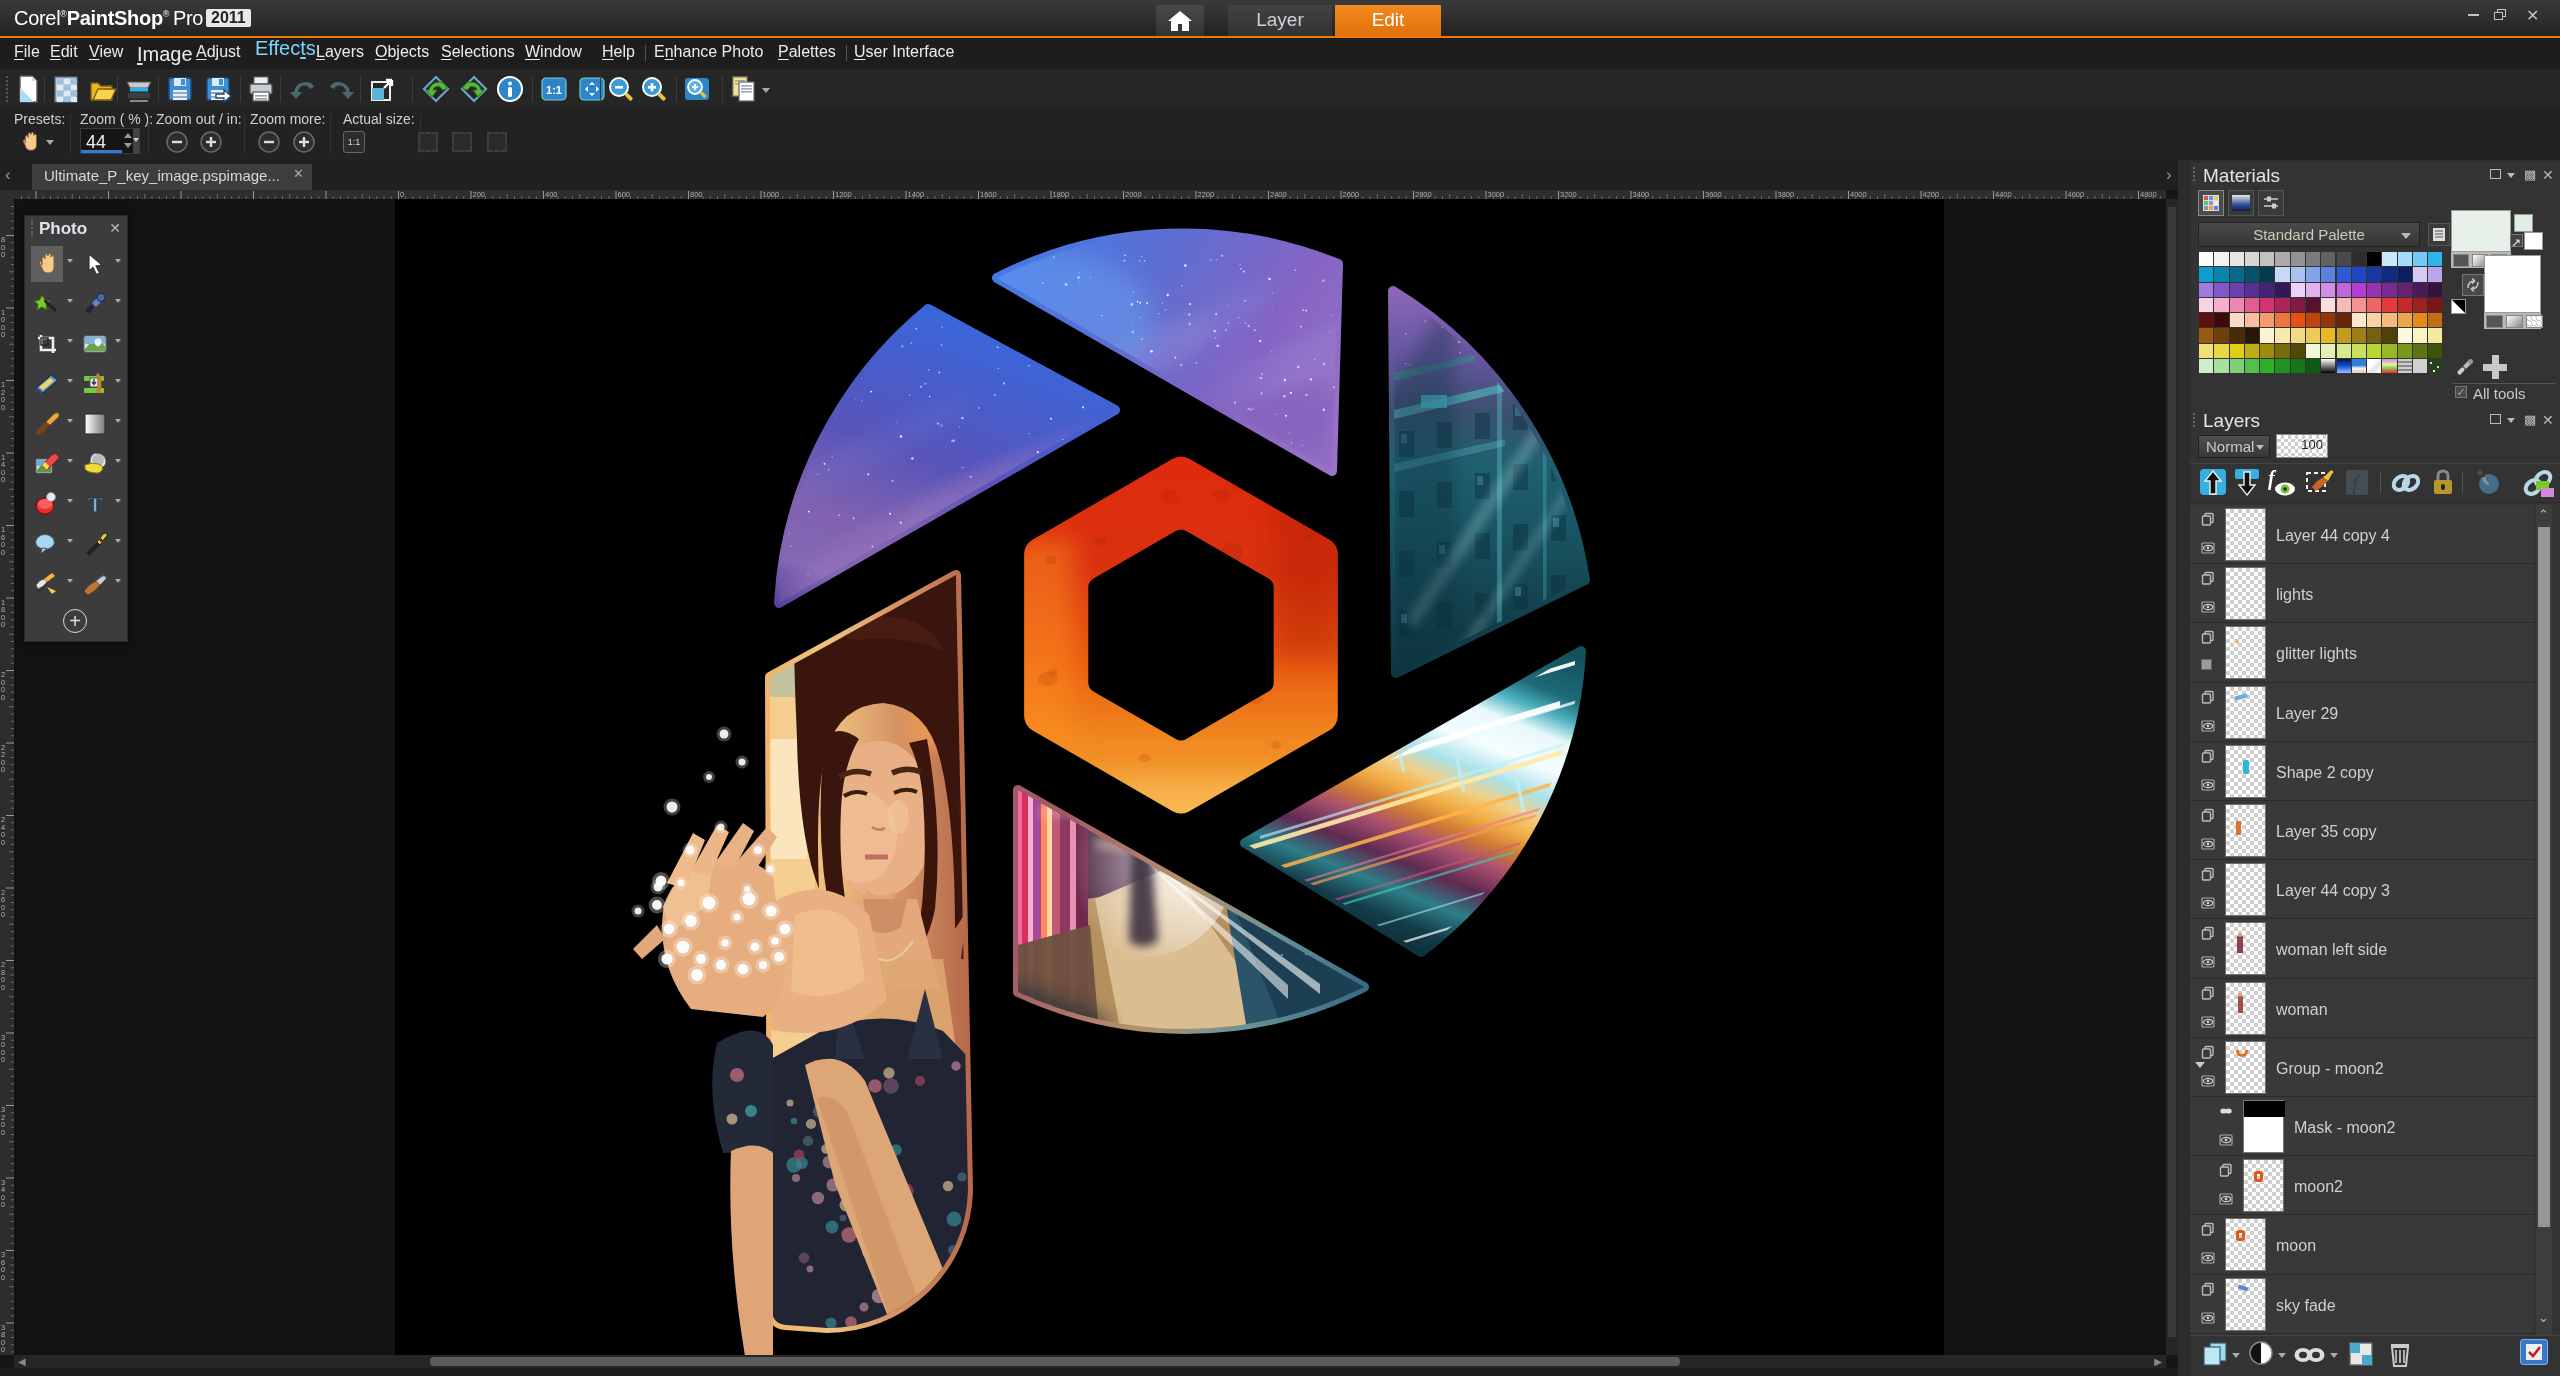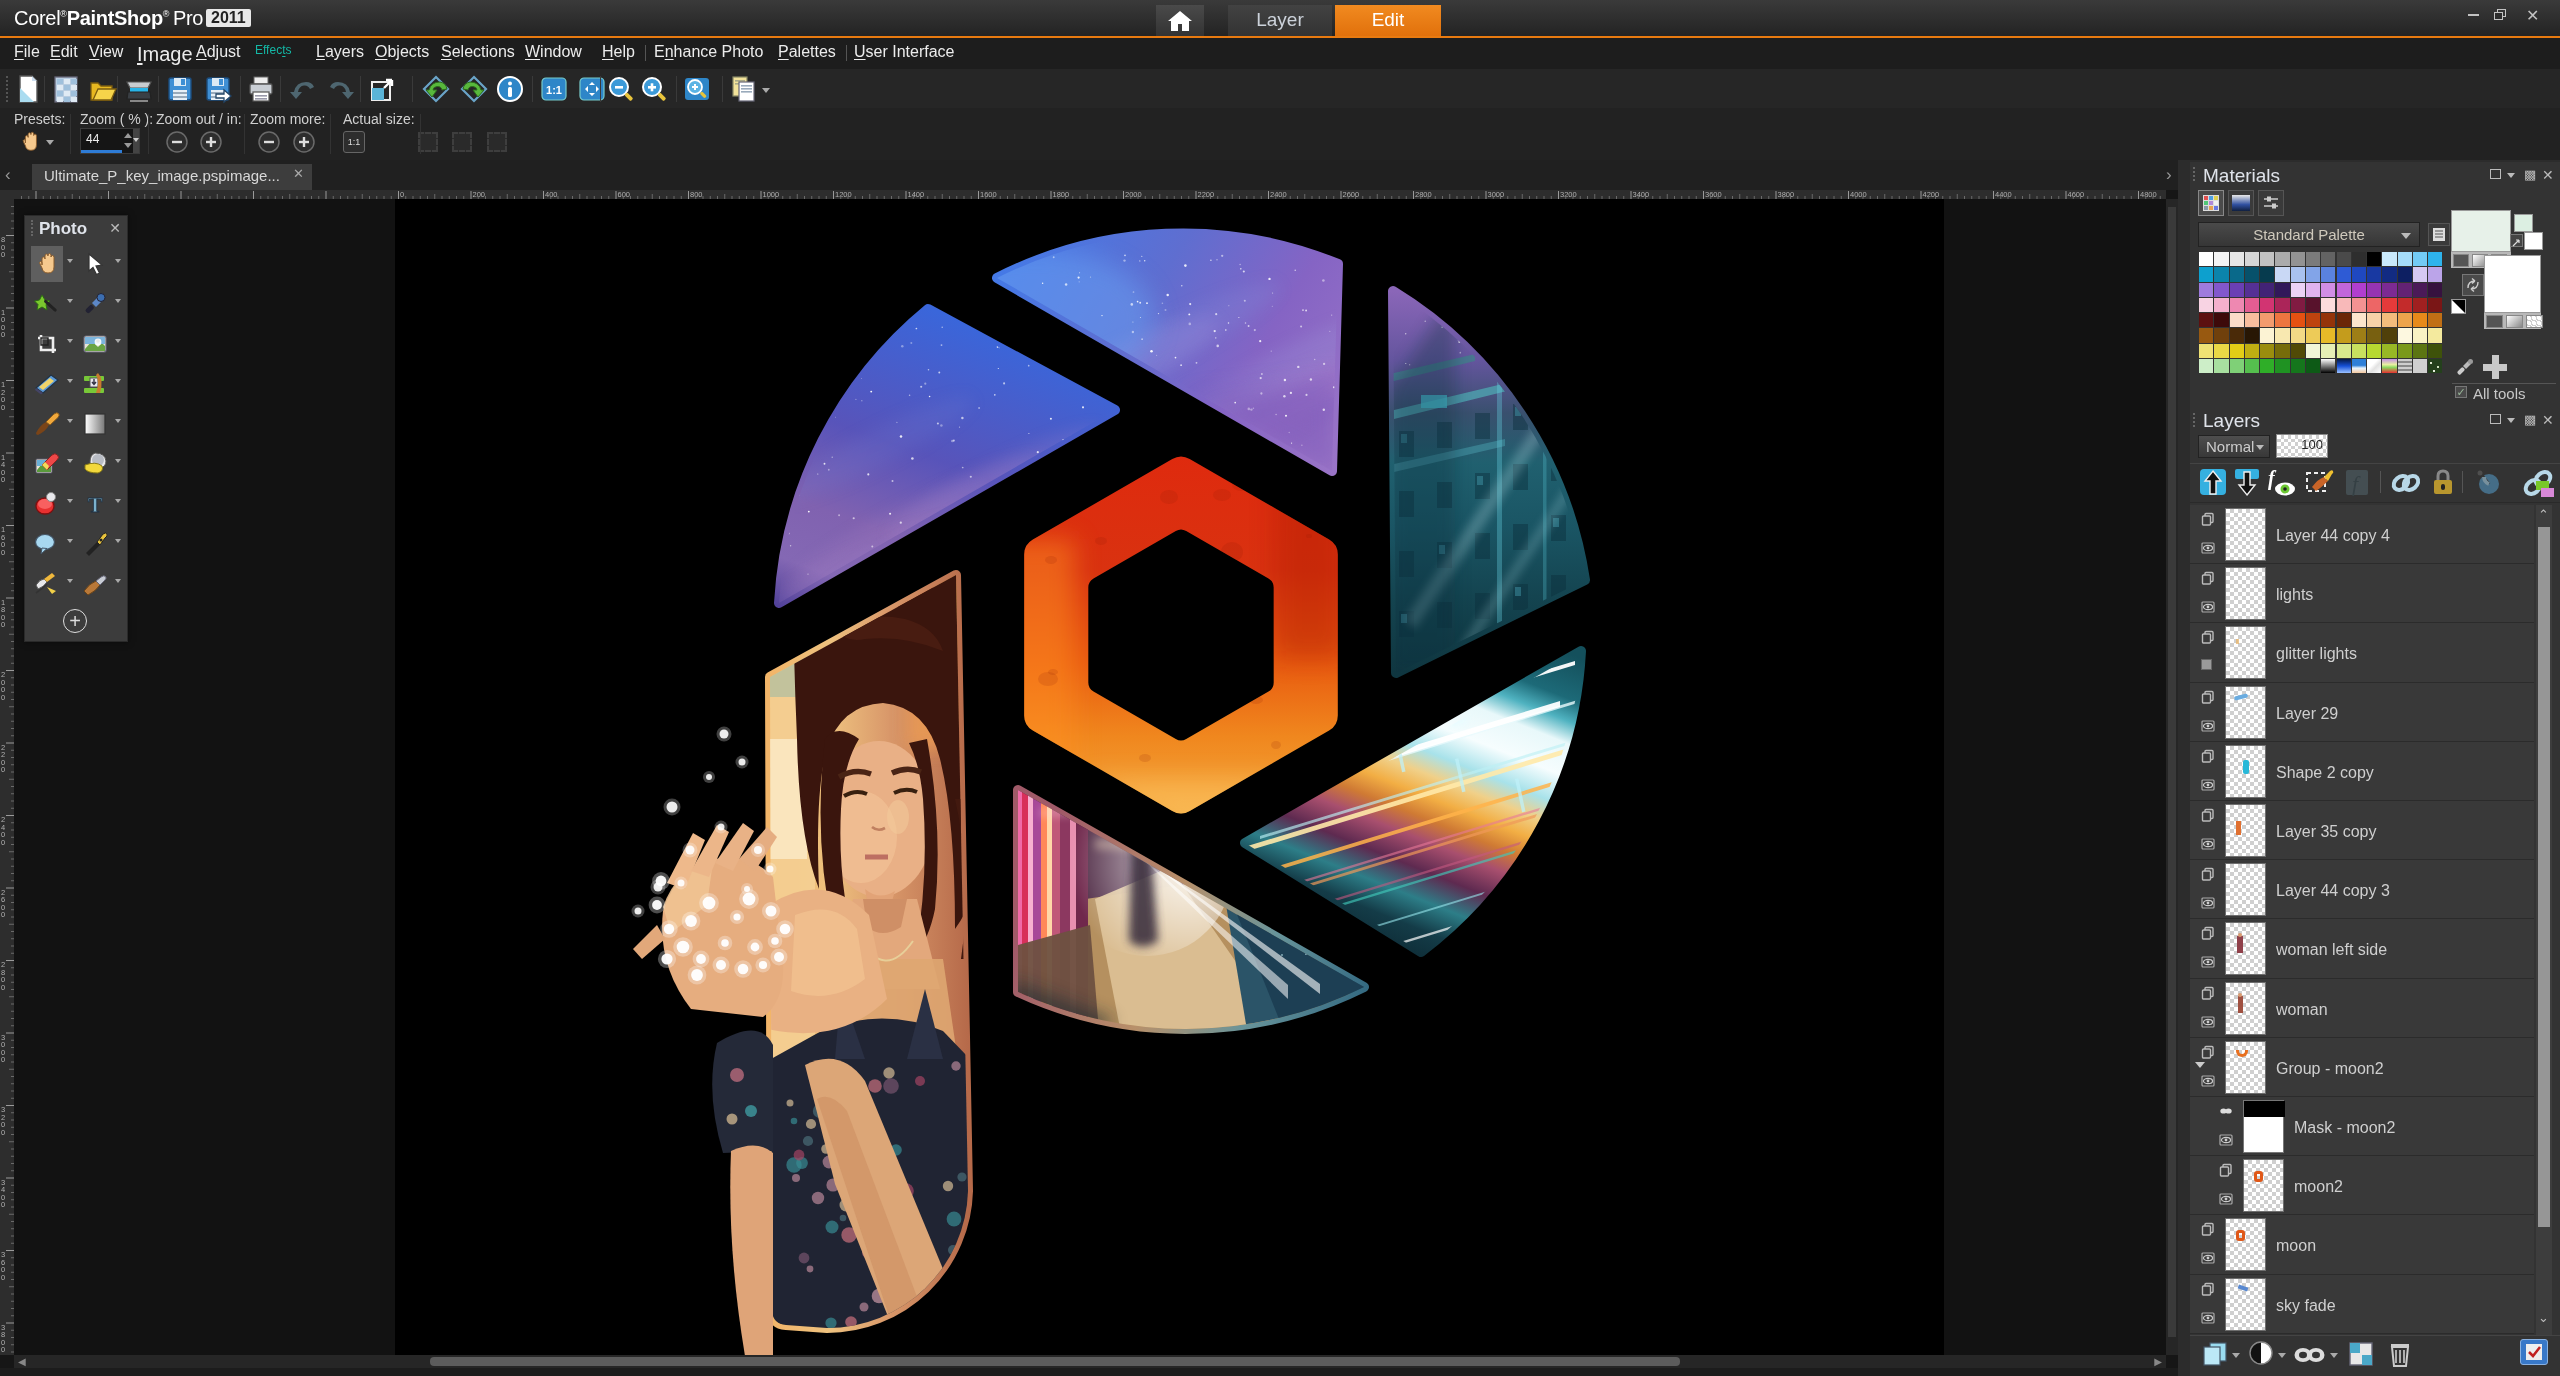--- a/index.html
+++ b/index.html
@@ -19,21 +19,21 @@
 <div class="abs" style="left:2497px;top:9px;width:9px;height:8px;border:1.5px solid #c2c2c2"></div>
 <div class="abs" style="left:2494px;top:12px;width:9px;height:8px;border:1.5px solid #c2c2c2;background:#2c2c2c"></div>
 <div class="abs" style="left:2526px;top:6px;color:#c2c2c2;font-size:16px">✕</div>
 <div class="abs" style="left:0;top:36px;width:2560px;height:2px;background:#e87a10"></div>
 <div class="abs" style="left:0;top:38px;width:2560px;height:31px;background:#1d1d1d"></div>
 <div class="abs" style="left:14px;top:43px;color:#ececec;font-size:16px"><u>F</u>ile</div>
 <div class="abs" style="left:50px;top:43px;color:#ececec;font-size:16px"><u>E</u>dit</div>
 <div class="abs" style="left:89px;top:43px;color:#ececec;font-size:16px"><u>V</u>iew</div>
 <div class="abs" style="left:137px;top:43px;color:#ececec;font-size:20px"><u>I</u>mage</div>
 <div class="abs" style="left:196px;top:43px;color:#ececec;font-size:16px"><u>A</u>djust</div>
-<div class="abs" style="left:255px;top:43px;color:#14b8a6;font-size:12px">Effec<u>t</u>s</div>
+<div class="abs" style="left:255px;top:37px;color:#7dd3fc;font-size:20px">Effec<u>t</u>s</div>
 <div class="abs" style="left:316px;top:43px;color:#ececec;font-size:16px"><u>L</u>ayers</div>
 <div class="abs" style="left:375px;top:43px;color:#ececec;font-size:16px"><u>O</u>bjects</div>
 <div class="abs" style="left:441px;top:43px;color:#ececec;font-size:16px"><u>S</u>elections</div>
 <div class="abs" style="left:525px;top:43px;color:#ececec;font-size:16px"><u>W</u>indow</div>
 <div class="abs" style="left:602px;top:43px;color:#ececec;font-size:16px"><u>H</u>elp</div>
 <div class="abs" style="left:654px;top:43px;color:#ececec;font-size:16px">E<u>n</u>hance Photo</div>
 <div class="abs" style="left:778px;top:43px;color:#ececec;font-size:16px"><u>P</u>alettes</div>
 <div class="abs" style="left:854px;top:43px;color:#ececec;font-size:16px"><u>U</u>ser Interface</div>
 <div class="abs" style="left:645px;top:45px;width:1px;height:16px;background:#555"></div>
 <div class="abs" style="left:846px;top:45px;width:1px;height:16px;background:#555"></div>
@@ -168,21 +168,21 @@
 <div class="abs" style="left:14px;top:111px;color:#d0d0d0;font-size:14px">Presets:</div>
 <div class="abs" style="left:80px;top:111px;color:#d0d0d0;font-size:14px">Zoom ( % ):</div>
 <div class="abs" style="left:156px;top:111px;color:#d0d0d0;font-size:14px">Zoom out / in:</div>
 <div class="abs" style="left:250px;top:111px;color:#d0d0d0;font-size:14px">Zoom more:</div>
 <div class="abs" style="left:343px;top:111px;color:#d0d0d0;font-size:14px">Actual size:</div>
 <div class="abs" style="left:18px;top:130px"><svg width="24" height="24" viewBox="0 0 26 26">
       <path d="M8,14 L8,8 Q8,6 9.5,6 Q11,6 11,8 L11,5 Q11,3 12.5,3 Q14,3 14,5 L14,4.5 Q14,2.5 15.5,2.5 Q17,2.5 17,4.5 L17,6 Q17,4.5 18.5,4.5 Q20,4.5 20,6.5 L20,16 Q20,22 14,22 Q9,22 8,17 L6,13 Q5,11 6.5,10.5 Q8,10 8,12 Z" fill="#f6c98e" stroke="#8a5c2c" stroke-width="1"></path>
     </svg></div>
 <div class="abs" style="left:46px;top:140px;width:0;height:0;border-left:4px solid transparent;border-right:4px solid transparent;border-top:5px solid #aaa"></div>
 <div class="abs" style="left:80px;top:128px;width:60px;height:26px;background:#151515;border:1px solid #3a3a3a"></div>
-<div class="abs" style="left:86px;top:132px;color:#eee;font-size:12px">44</div>
+<div class="abs" style="left:86px;top:132px;color:#eee;font-size:18px">44</div>
 <div class="abs" style="left:81px;top:150px;width:41px;height:3px;background:#2e7cd6"></div>
 <div class="abs" style="left:124px;top:133px;width:0;height:0;border-left:4px solid transparent;border-right:4px solid transparent;border-bottom:5px solid #999"></div>
 <div class="abs" style="left:124px;top:143px;width:0;height:0;border-left:4px solid transparent;border-right:4px solid transparent;border-top:5px solid #999"></div>
 <div class="abs" style="left:133px;top:129px;width:6px;height:24px;background:#444"></div>
 <div class="abs" style="left:133px;top:138px;width:0;height:0;border-left:3px solid transparent;border-right:3px solid transparent;border-top:4px solid #ccc"></div>
 <div class="abs" style="left:166px;top:131px"><svg width="22" height="22">
       <circle cx="11" cy="11" r="10" fill="#2d2d2d" stroke="#6a6a6a" stroke-width="1.5"></circle>
       <rect x="6" y="9.8" width="10" height="2.4" fill="#ddd"></rect>
     </svg></div>
 <div class="abs" style="left:200px;top:131px"><svg width="22" height="22">

